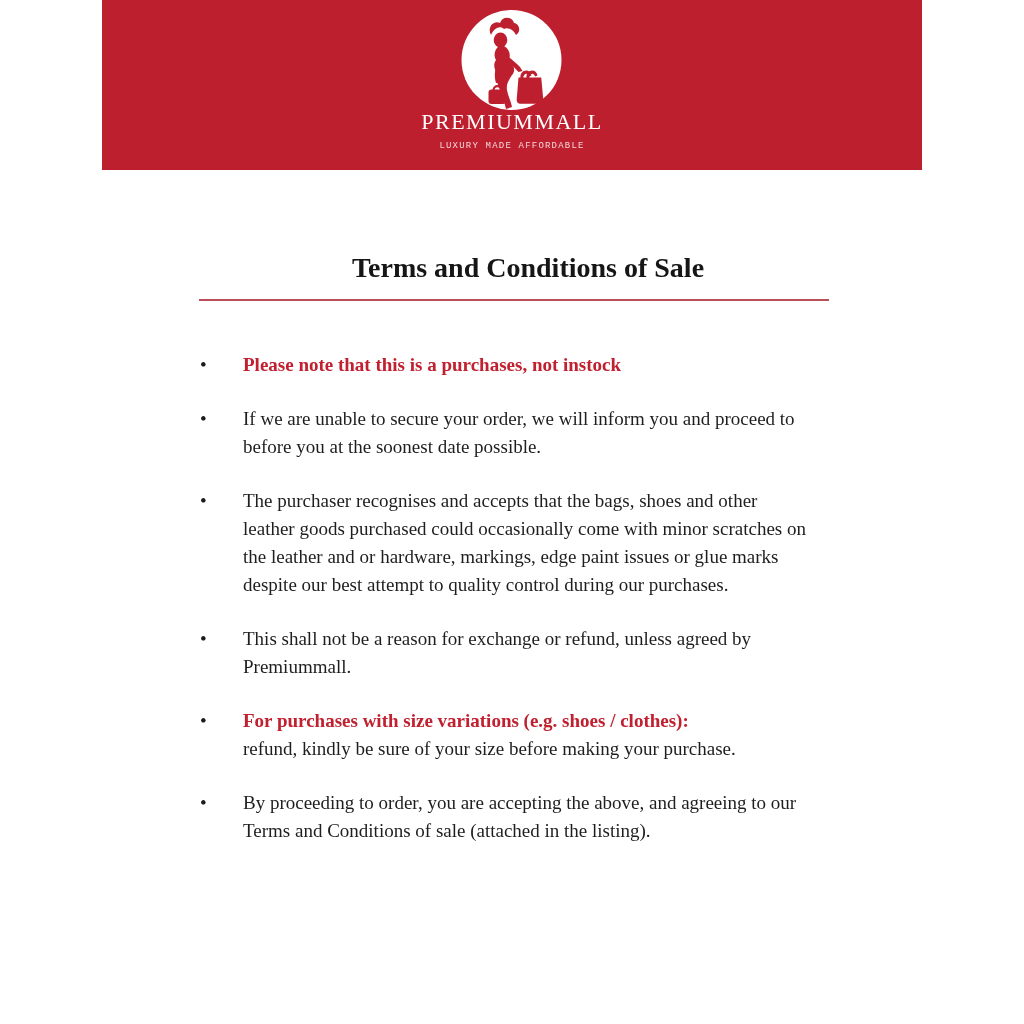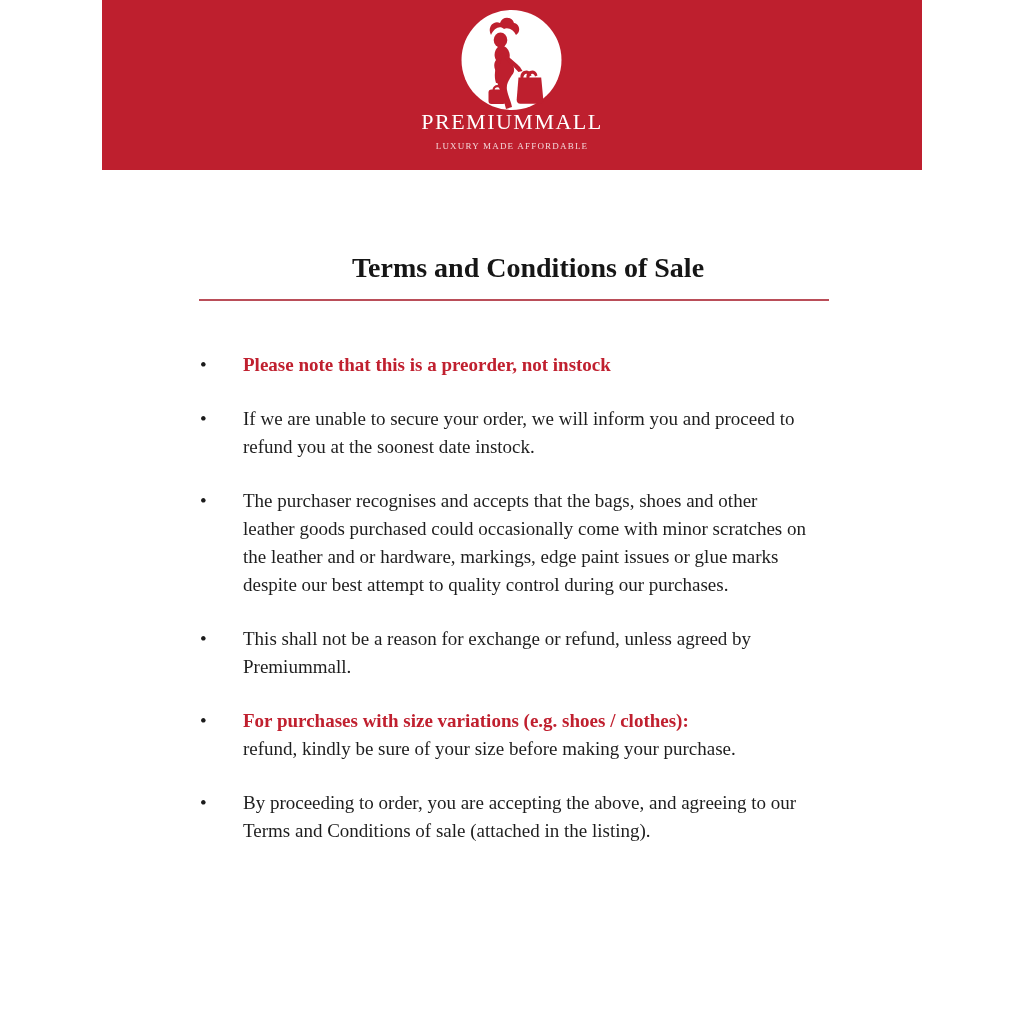--- a/index.html
+++ b/index.html
@@ -16,21 +16,21 @@
   .logo {
     position:absolute; left:50%; top:4px; transform:translateX(-50%);
     width:110px; height:110px; color:var(--banner_red,#BE1F2E);
   }
   .brand {
     position:absolute; top:109px; left:0; width:100%; text-align:center;
     color:#ffffff; font-size:22px; letter-spacing:1.5px; font-weight:400;
   }
   .tagline {
     position:absolute; top:141px; left:0; width:100%; text-align:center;
-    color:rgba(255,255,255,0.82); font-size:9px; letter-spacing:1.2px;
+    color:rgba(255,255,255,0.82); font-size:9px; letter-spacing:1.2px;font-family:Liberation Mono, monospace;
   }
   
   .title {
     position:absolute; top:252px; left:0; width:100%; text-align:center;
     font-size:28px; font-weight:700; color:var(--title_text,#161616);padding-left:32px;
   }
   .divider {
     position:absolute; top:299px; left:199px; width:630px; height:2px;
     background:var(--divider_red,#BA4E59);
   }
@@ -83,29 +83,29 @@
 
   <main>
     <h1 class="title">Terms and Conditions of Sale</h1>
     <div class="divider"></div>
 
     <ul class="bullets">
 
       <li class="bullet">
         <span class="dot">•</span>
         <div class="btext">
-          <div class="bhead">Please note that this is a preorder, not instock</div>
+          <div class="bhead">Please note that this is a purchases, not instock</div>
         </div>
       </li>
 
       <li class="bullet">
         <span class="dot">•</span>
         <div class="btext">
           <div class="bline">If we are unable to secure your order, we will inform you and proceed to</div>
-          <div class="bline">refund you at the soonest date instock.</div>
+          <div class="bline">before you at the soonest date possible.</div>
         </div>
       </li>
 
       <li class="bullet">
         <span class="dot">•</span>
         <div class="btext">
           <div class="bline">The purchaser recognises and accepts that the bags, shoes and other</div>
           <div class="bline">leather goods purchased could occasionally come with minor scratches on</div>
           <div class="bline">the leather and or hardware, markings, edge paint issues or glue marks</div>
           <div class="bline">despite our best attempt to quality control during our purchases.</div>

